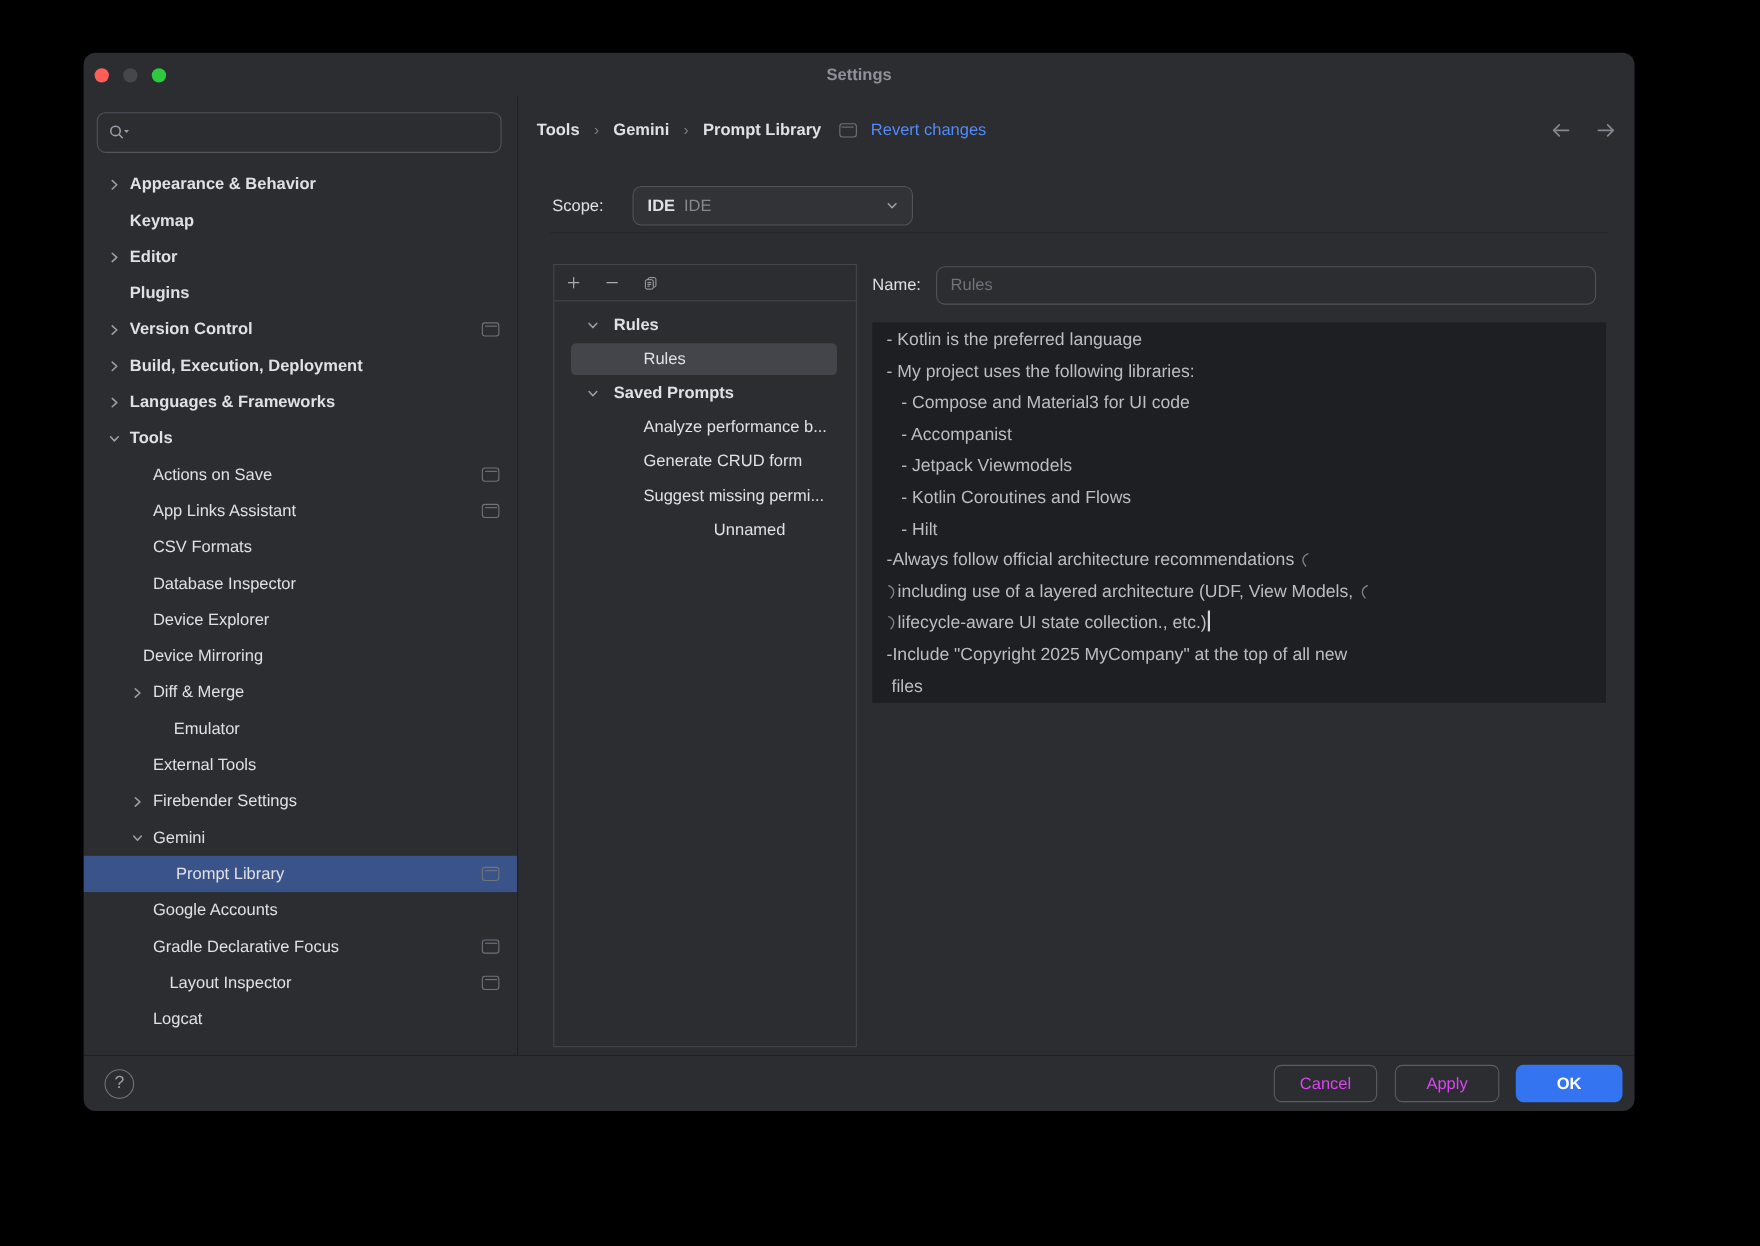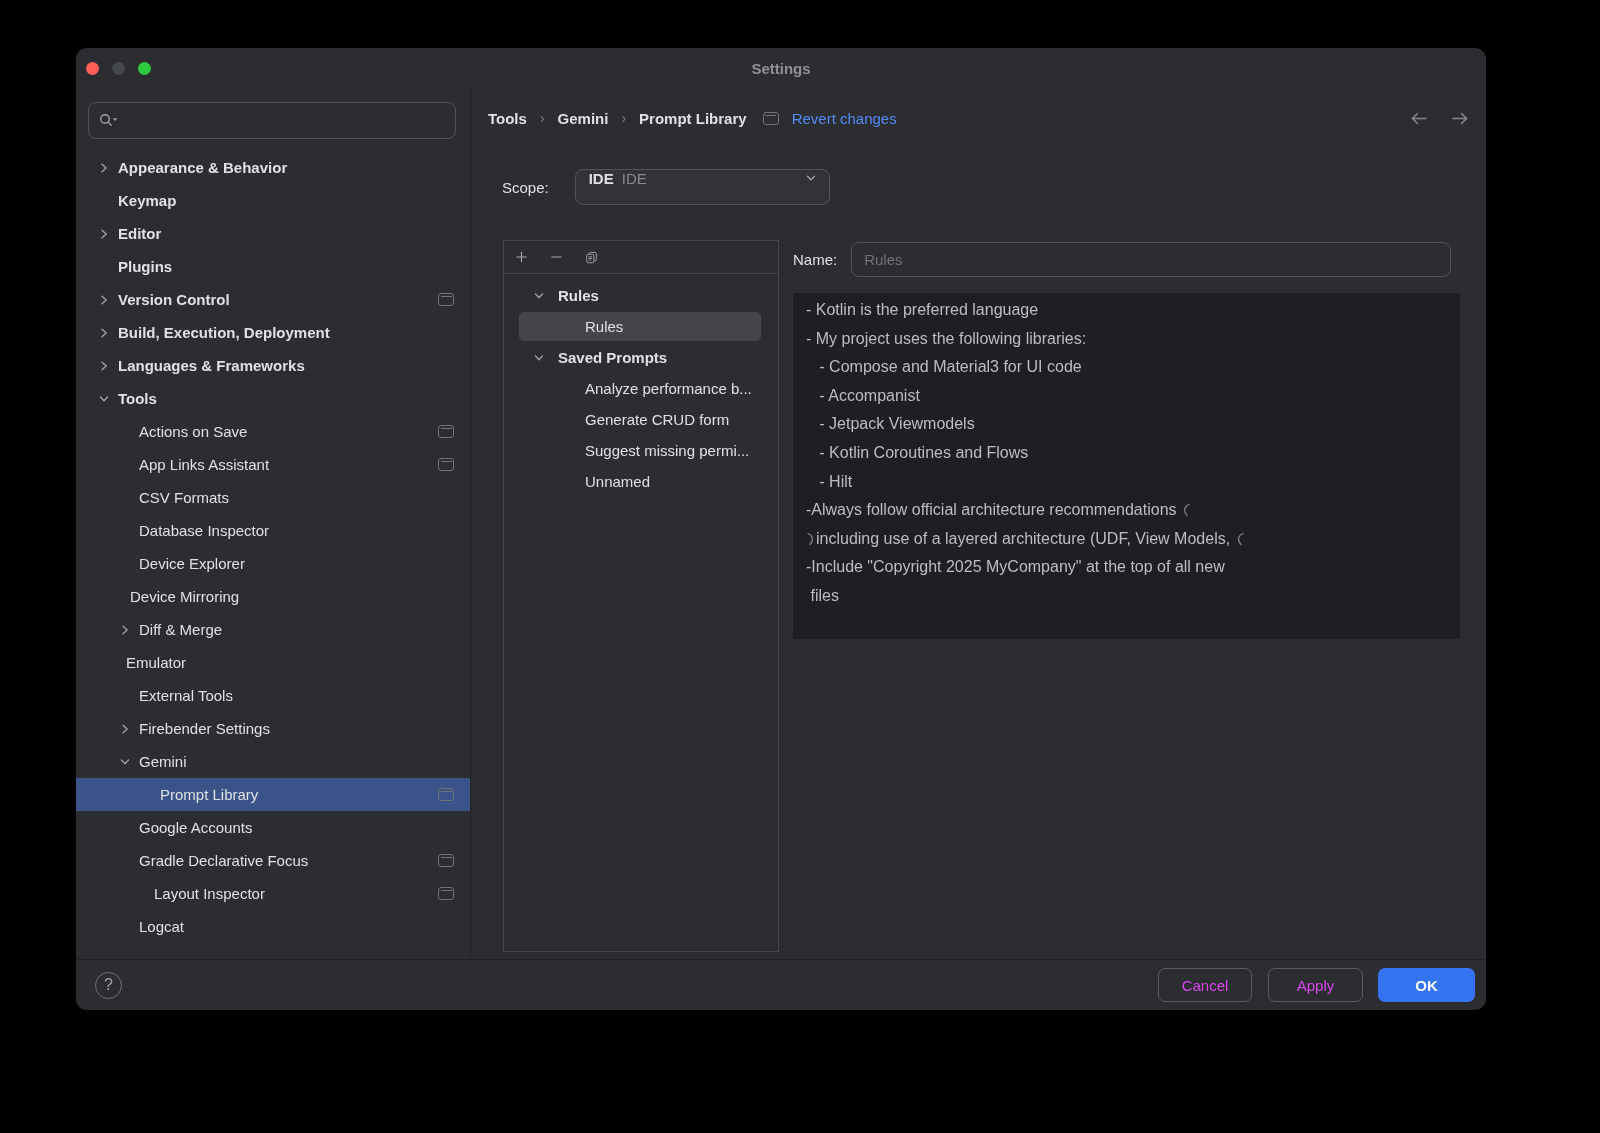--- a/index.html
+++ b/index.html
@@ -47,21 +47,21 @@
   .crumbs{position:absolute;top:14px;left:17px;right:16px;height:32px;display:flex;align-items:center;gap:13px;}
   .crumb{font-size:15px;font-weight:700;color:#DFE1E5;}
   .crumb-sep{color:#7A7E85;font-size:14px;}
   .revert-ico{margin-left:3px;}
   .revert{color:var(--link_blue,#548AF7);font-size:15px;cursor:pointer;}
   .nav-arrows{margin-left:auto;display:flex;gap:19px;align-items:center;}
   .arrow-btn{background:none;border:none;padding:0;display:flex;}
   .scope-row{position:absolute;top:81px;left:31px;height:36px;display:flex;align-items:center;}
   .scope-label{font-size:15px;color:#DFE1E5;margin-right:26px;}
   .dropdown{width:255px;height:36px;box-sizing:border-box;border:1px solid #50535A;border-radius:8px;
-            background:#313337;display:flex;padding:0 10px 0 13px;}
+            background:#313337;display:flex;align-items:center;padding:0 10px 0 13px;}
   .dd-prefix{font-size:15px;font-weight:700;color:#DFE1E5;margin-right:8px;}
   .dd-value{font-size:15px;color:#87898E;}
   .dd-chev{margin-left:auto;display:flex;}
   .h-divider{position:absolute;top:123px;left:29px;right:24px;height:1px;background:#26282B;}
   
   .tree-panel{position:absolute;left:32px;top:152px;width:276px;height:712px;box-sizing:border-box;
               border:1px solid #44464B;}
   .tree-toolbar{height:32px;border-bottom:1px solid #44464B;display:flex;align-items:center;padding-left:5px;}
   .tb-btn{width:25px;height:25px;margin-right:10px;background:none;border:none;display:flex;align-items:center;justify-content:center;color:#A8ACB3;}
   .tree-list{padding-top:6px;}
@@ -193,21 +193,21 @@
           <span class="lab">Device Mirroring</span>
         </div>
         <div class="srow" style="padding-left: 41px;">
           <span class="chev">
             <svg width="16" height="16" viewBox="0 0 16 16">
               <path d="M6 4.2 L10.2 8 L6 11.8" fill="none" stroke="currentColor" stroke-width="1.4" stroke-linecap="round" stroke-linejoin="round"></path>
             </svg>
           </span>
           <span class="lab">Diff &amp; Merge</span>
         </div>
-        <div class="srow" style="padding-left: 28px;">
+        <div class="srow" style="padding-left: 60px;">
           <span class="chev"></span>
           <span class="lab">Emulator</span>
         </div>
         <div class="srow" style="padding-left: 41px;">
           <span class="chev"></span>
           <span class="lab">External Tools</span>
         </div>
         <div class="srow" style="padding-left: 41px;">
           <span class="chev">
             <svg width="16" height="16" viewBox="0 0 16 16">
@@ -337,21 +337,21 @@
           </div>
           <div class="trow" style="padding-left: 81px;">
             <span class="lab">Analyze performance b...</span>
           </div>
           <div class="trow" style="padding-left: 81px;">
             <span class="lab">Generate CRUD form</span>
           </div>
           <div class="trow" style="padding-left: 81px;">
             <span class="lab">Suggest missing permi...</span>
           </div>
-          <div class="trow" style="padding-left: 81px;">
+          <div class="trow" style="padding-left: 81px; justify-content: center;">
             <span class="lab">Unnamed</span>
           </div>
         </div>
     </div>
 
     <div class="name-row">
       <span class="name-label">Name:</span>
       <input type="text" placeholder="Rules" style="">
     </div>
 
@@ -364,20 +364,23 @@
         <div class="eline"><span>   - Kotlin Coroutines and Flows</span></div>
         <div class="eline"><span>   - Hilt</span></div>
         <div class="eline"><span>-Always follow official architecture recommendations </span><span class="wrapmark"><svg width="10" height="14" viewBox="0 0 10 14">
               <path d="M8 1.5 C3 3.5 2 8 6 12.5" stroke="#7A7E85" stroke-width="1.3" fill="none" stroke-linecap="round"></path>
             </svg></span></div>
         <div class="eline"><span class="wrapmark"><svg width="10" height="14" viewBox="0 0 10 14">
               <path d="M2 1.5 C7 3.5 8 8 4 12.5" stroke="#7A7E85" stroke-width="1.3" fill="none" stroke-linecap="round"></path>
             </svg></span><span>including use of a layered architecture (UDF, View Models, </span><span class="wrapmark"><svg width="10" height="14" viewBox="0 0 10 14">
               <path d="M8 1.5 C3 3.5 2 8 6 12.5" stroke="#7A7E85" stroke-width="1.3" fill="none" stroke-linecap="round"></path>
             </svg></span></div>
+        <div class="eline"><span class="wrapmark"><svg width="10" height="14" viewBox="0 0 10 14">
+              <path d="M2 1.5 C7 3.5 8 8 4 12.5" stroke="#7A7E85" stroke-width="1.3" fill="none" stroke-linecap="round"></path>
+            </svg></span><span>lifecycle-aware UI state collection., etc.)</span><span class="caret"></span></div>
         <div class="eline"><span>-Include "Copyright 2025 MyCompany" at the top of all new</span></div>
         <div class="eline"><span> files</span></div>
       </div>
 
   </div>
 
   <div class="footer">
     <button class="help-btn">?</button>
     <button class="btn cancel">Cancel</button>
     <button class="btn apply">Apply</button>

